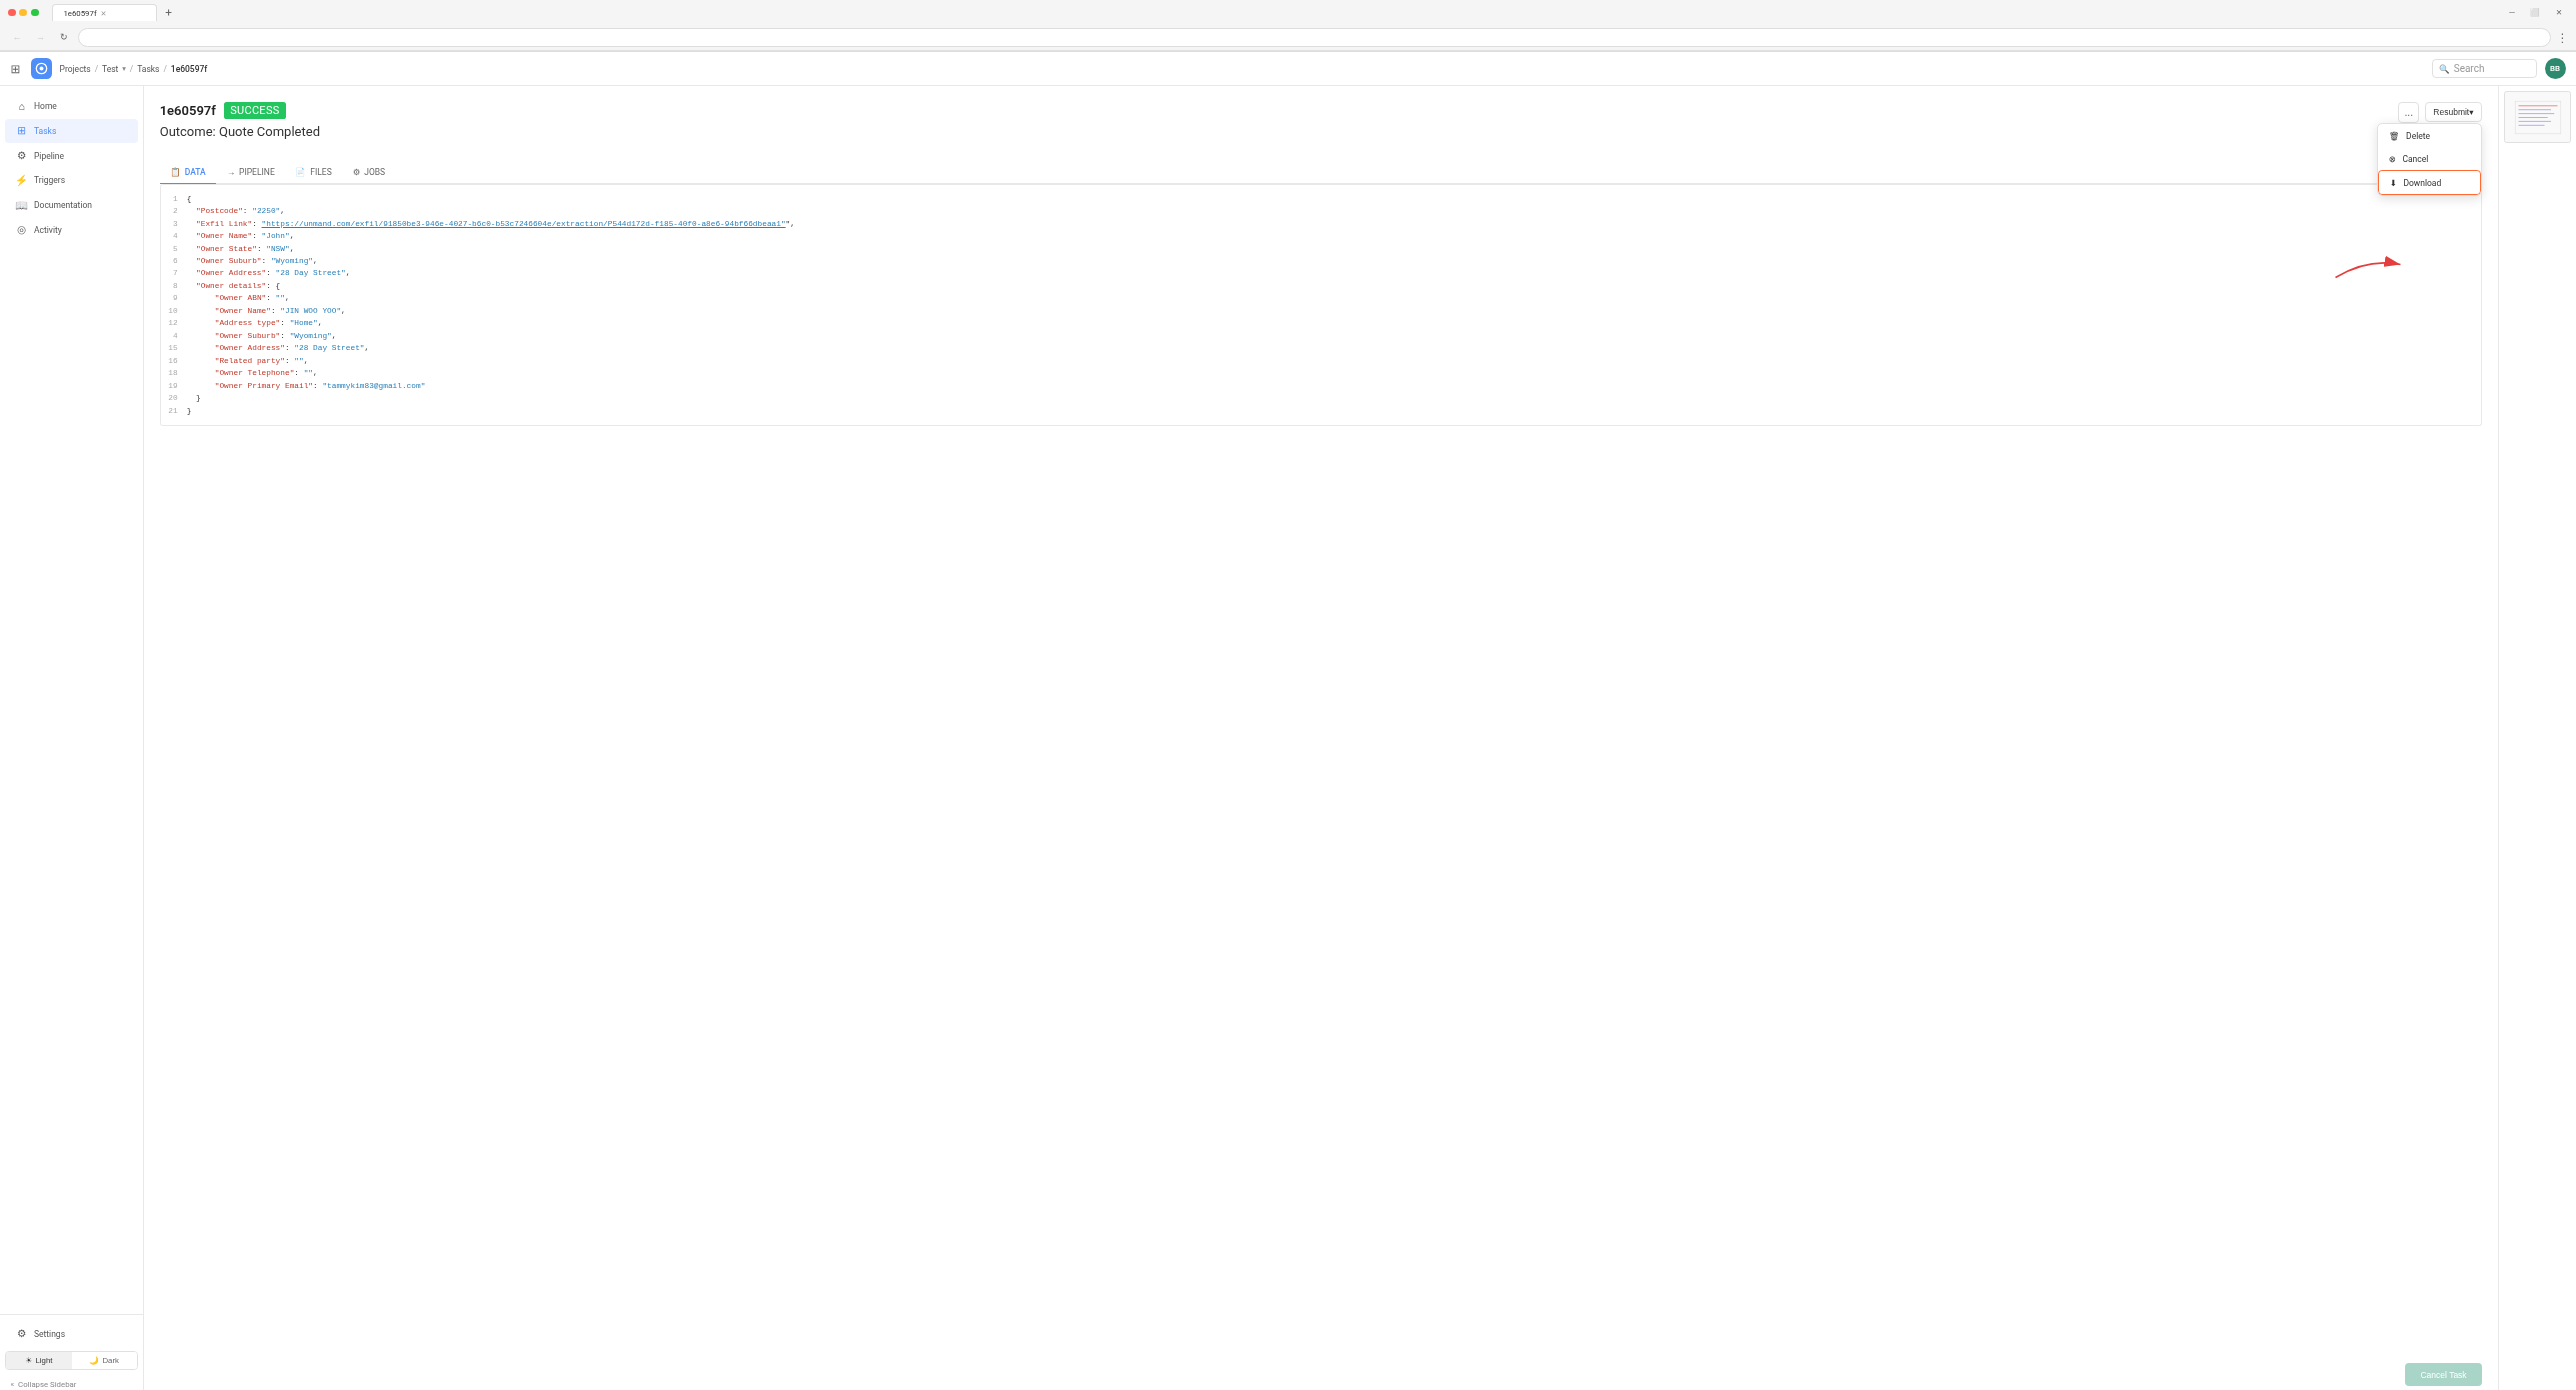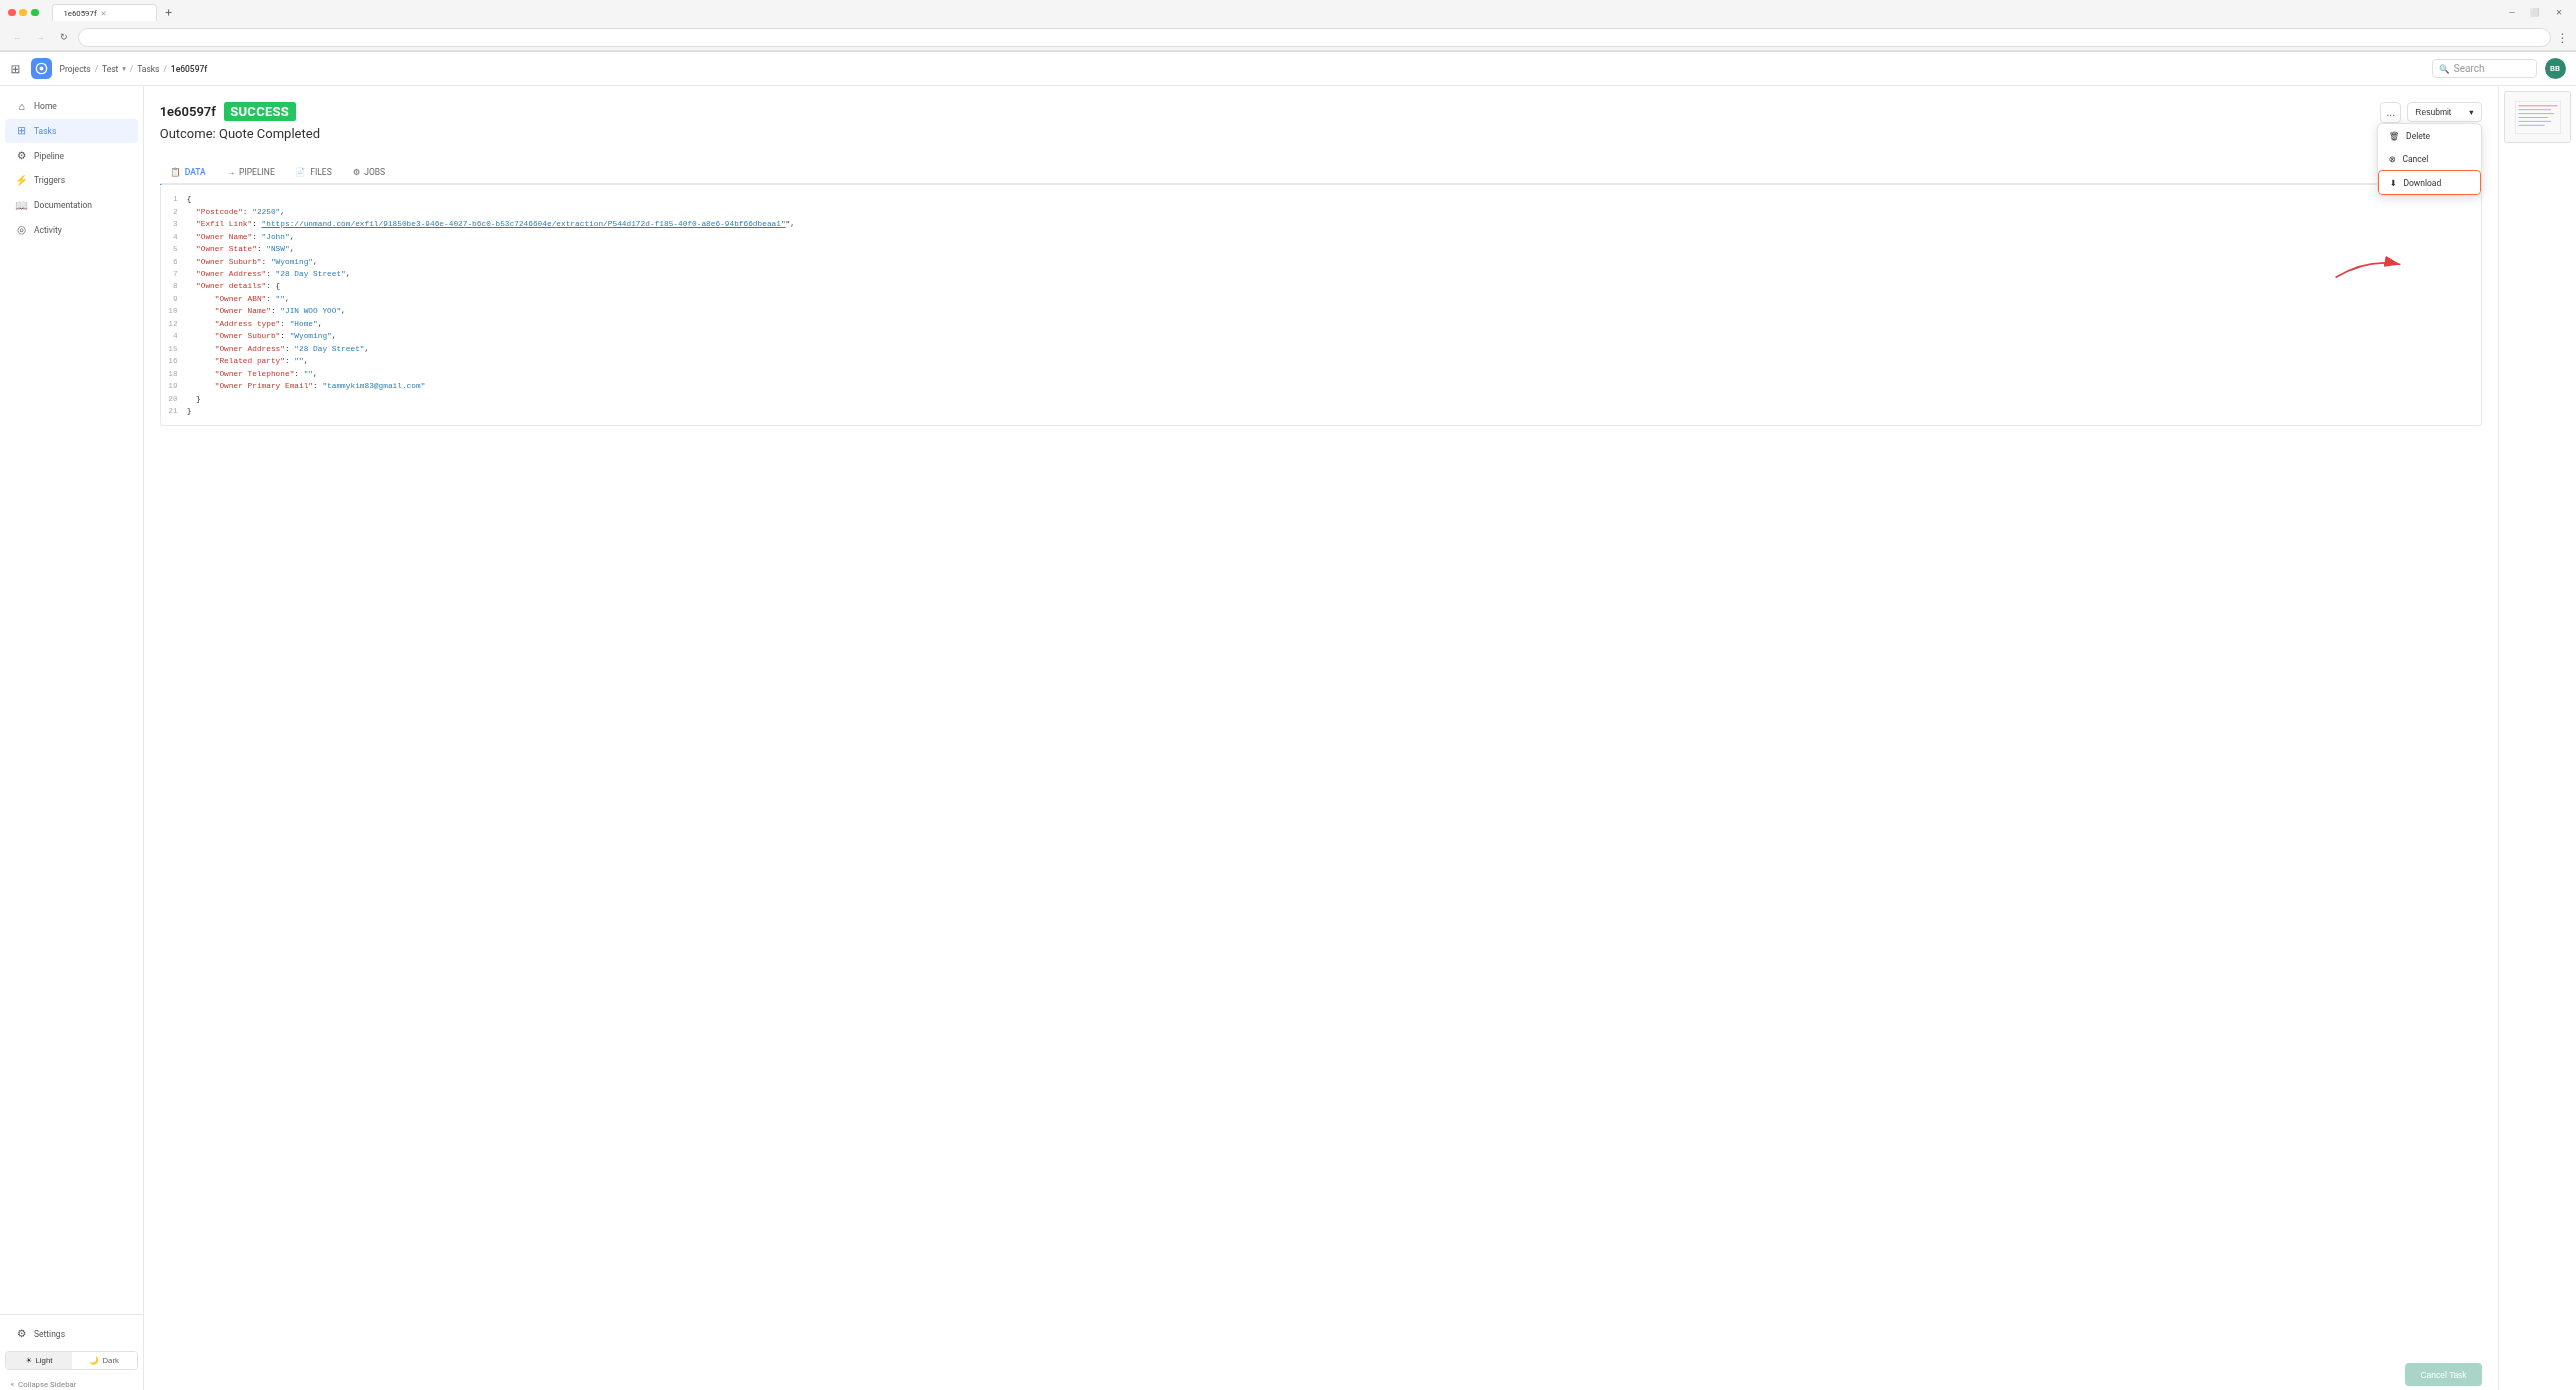--- a/index.html
+++ b/index.html
@@ -48,24 +48,24 @@
     .sidebar-bottom { margin-top: auto; border-top: 0.7px solid #e8e8e8; padding-top: 6.5px; }
     .theme-toggle { display: flex; margin: 5.2px; border: 0.7px solid #e0e0e0; border-radius: 3.9px; overflow: hidden; }
     .theme-btn { flex: 1; padding: 3.9px 6.5px; font-size: 7.8px; text-align: center; cursor: pointer; display: flex; align-items: center; justify-content: center; gap: 3.3px; background: #fff; border: none; color: #666; }
     .theme-btn.active { background: #f0f0f0; color: #333; font-weight: 500; }
     .collapse-sidebar { display: flex; align-items: center; gap: 3.9px; padding: 5.2px 10.5px; color: #888; font-size: 7.8px; cursor: pointer; }
 
     
     .main-content { flex: 1; overflow-y: auto; padding: 15.7px; background: #fff; position: relative; }
     .task-header { display: flex; align-items: center; gap: 7.8px; margin-bottom: 5.2px; }
     .task-title { font-size: 13px; font-weight: 600; color: #222; }
-    .status-badge { background: #22c55e; color: #fff; font-size: 13px; font-weight: 700; padding: 2px 6.5px; border-radius: 2.6px; letter-spacing: 0.3px; }
+    .status-badge { background: #22c55e; color: #fff; font-size: 11px; font-weight: 400; padding: 2px 6.5px; border-radius: 2.6px; letter-spacing: 0.3px; }
     .task-actions { margin-left: auto; display: flex; align-items: center; gap: 5.2px; }
     .more-btn { width: 21px; height: 21px; border: 0.7px solid #e0e0e0; border-radius: 3.9px; display: flex; align-items: center; justify-content: center; cursor: pointer; background: #fff; font-size: 10.5px; color: #666; }
-    .resubmit-btn { display: flex; align-items: center; gap: 18px; background: #fff; border: 0.7px solid #e0e0e0; border-radius: 3.9px; padding: 3.9px 7.8px; font-size: 8.5px; cursor: pointer; color: #333; }
+    .resubmit-btn { display: flex; align-items: center; gap: 0; background: #fff; border: 0.7px solid #e0e0e0; border-radius: 3.9px; padding: 3.9px 7.8px; font-size: 8.5px; cursor: pointer; color: #333; }
     .outcome-row { font-size: 13px; color: #666; margin-bottom: 12px; text-align: center; }
     .outcome-row span { color: #333; }
     .dates-row { font-size: 7.8px; color: #888; display: flex; flex-direction: column; gap: 1.3px; text-align: right; margin-bottom: 7.8px; }
 
     
     .tabs { display: flex; gap: 0; border-bottom: 1.3px solid #e8e8e8; margin-bottom: 0; }
     .tab-item { display: flex; align-items: center; gap: 3.9px; padding: 6.5px 10.5px; font-size: 8.5px; cursor: pointer; color: #666; border-bottom: 1.3px solid transparent; margin-bottom: -1.3px; }
     .tab-item.active { color: #4f8ef7; border-bottom-color: #4f8ef7; font-weight: 500; }
 
     

